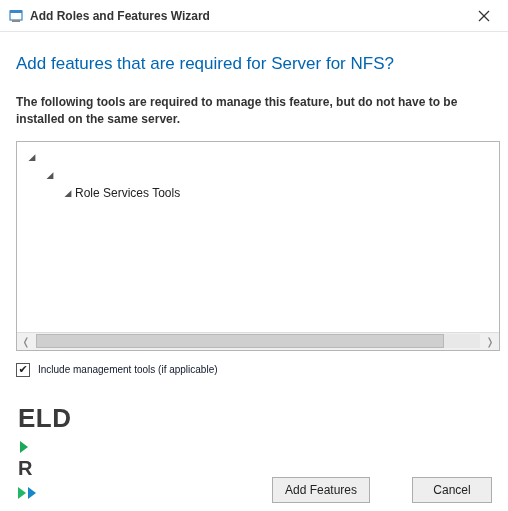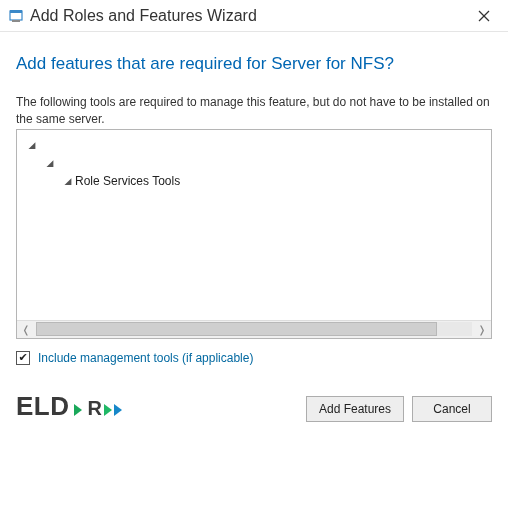--- a/index.html
+++ b/index.html
@@ -21,42 +21,45 @@
       border-bottom: 1px solid #e5e5e5;
     }
     .titlebar .app-icon {
       width: 16px; height: 16px;
       margin-right: 6px;
       position: relative;
     }
     .titlebar .app-icon svg { width:16px; height:16px; }
     .titlebar .title {
       flex: 1;
-      font-size: 16px;
+      font-size: 12px;
       color: #333;
+      font-weight: bold;
     }
     .titlebar .close-btn {
       width: 40px; height: 28px;
       display: flex; align-items: center; justify-content: center;
       cursor: pointer;
     }
     .titlebar .close-btn svg { width: 12px; height: 12px; }
     .content {
-      padding: 14px 16px 10px 16px;
+      padding: 14px 8px 10px 16px;
     }
     .heading {
       color: #0066b3;
       font-size: 17px;
       font-weight: 400;
       margin: 8px 0 20px 0;
     }
     .desc {
       font-size: 12px;
       color: #333;
       line-height: 1.45;
+      margin-bottom: 12px;
+      font-weight: bold;
     }
     .tree-box {
       border: 1px solid #b5b5b5;
       height: 210px;
       padding: 6px 4px 0 6px;
       overflow: hidden;
       display: flex;
       flex-direction: column;
       background: #fff;
     }
@@ -125,61 +128,62 @@
       display: flex; align-items:center; justify-content:center;
       margin-right: 8px;
       cursor: pointer;
     }
     .checkbox .mark {
       font-size: 11px;
       line-height: 1;
       color: #222;
     }
     .check-label {
-      font-size: 12px;
-      color: #0369a1;
+      font-size: 10px;
+      color: #0f172a;
       cursor: pointer;
     }
     .footer {
       display: flex;
       align-items: flex-end;
       justify-content: space-between;
       padding: 0 16px;
     }
     .logo {
       display: flex;
       align-items: baseline;
       font-weight: 800;
       font-size: 20px;
       letter-spacing: 0.5px;
       color: #222;
       font-family: Arial, sans-serif;
+      flex-direction: column;
     }
     .logo .e { font-size: 26px; }
     .logo .d { color: #3a3a3a; }
     .logo .glyph { display:inline-block; margin: 0 2px; }
     .logo .glyph svg { vertical-align: middle; }
     .buttons {
       display: flex;
-      gap: 8px;
+      gap: 22px;
     }
     .btn {
       min-width: 96px;
       height: 26px;
       padding: 0 12px;
       background: #eee;
       border: 1px solid #adadad;
       font-size: 12px;
       color: #222;
       cursor: pointer;
       display: flex;
       align-items: center;
       justify-content: center;
     }
-    .btn.cancel { min-width: 80px; }
+    .btn.cancel { min-width: 80px; margin-left: 20px; }
   </style>
 </head>
 <body>
 
 <div class="titlebar">
   <span class="app-icon">
     <svg viewBox="0 0 16 16">
       <rect x="2" y="3" width="12" height="9" fill="none" stroke="#3a88c8" stroke-width="1.2"></rect>
       <rect x="2" y="2" width="12" height="3" fill="#3a88c8"></rect>
       <rect x="4" y="12" width="8" height="2" fill="#8a8a8a"></rect>

